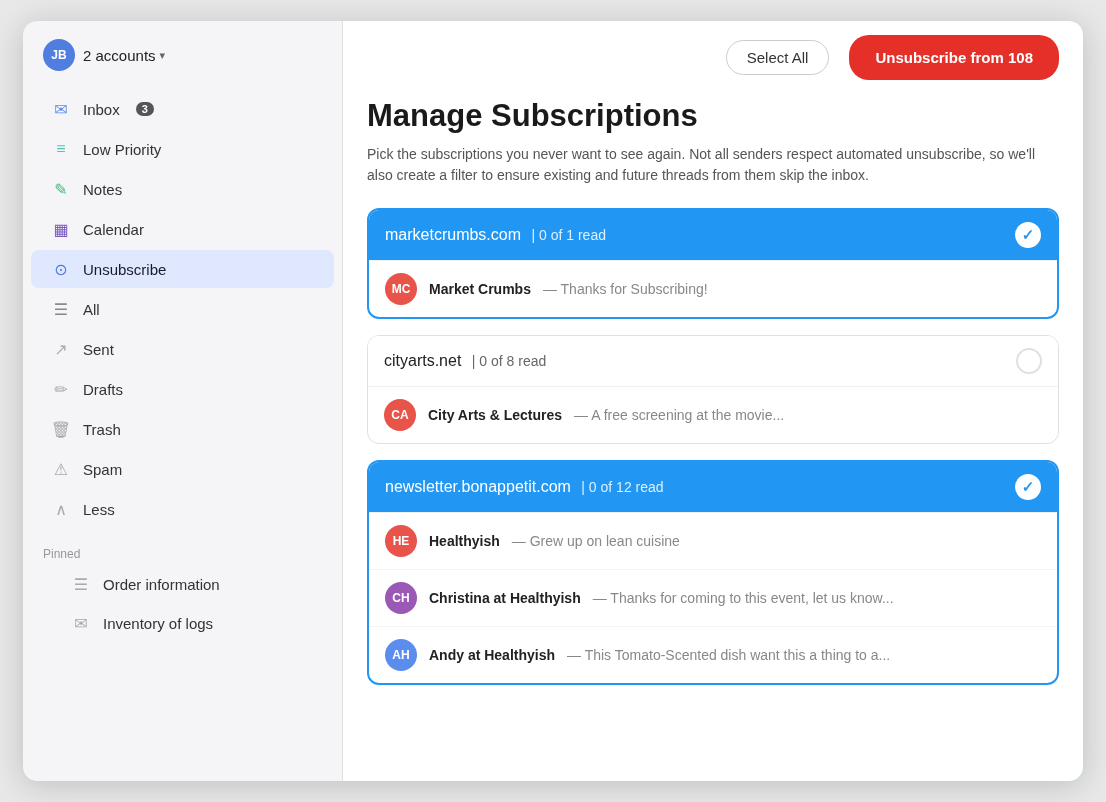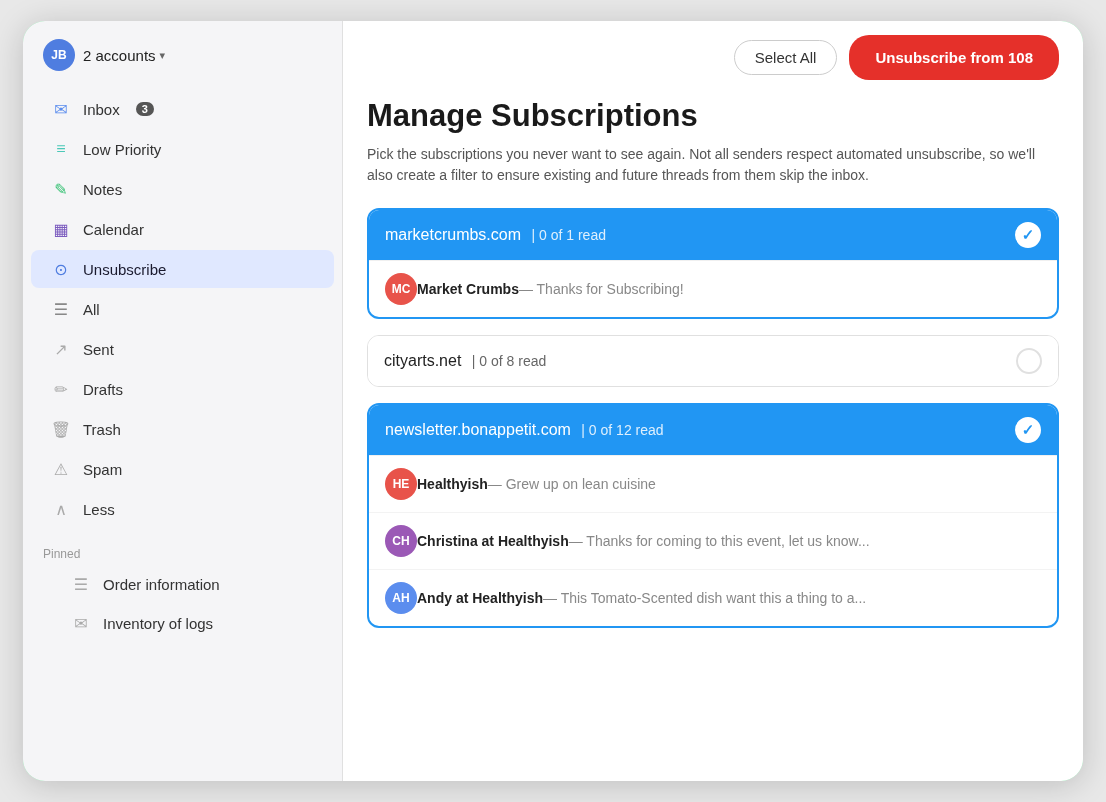--- a/index.html
+++ b/index.html
@@ -8,21 +8,21 @@
       background: #e8e8e8;
       display: flex;
       align-items: center;
       justify-content: center;
       min-height: 100vh;
     }
     .app-window {
       width: 1060px;
       height: 760px;
       background: #86efac;
-      border-radius: 22px;
+      border-radius: 14px;
       box-shadow: 0 4px 32px rgba(0,0,0,0.18);
       display: flex;
       overflow: hidden;
     }
     
     .sidebar {
       width: 320px;
       min-width: 320px;
       background: #f5f5f7;
       border-right: 1px solid #e0e0e0;
@@ -123,21 +123,21 @@
       display: flex;
       flex-direction: column;
       background: #fff;
       overflow: hidden;
     }
     .main-toolbar {
       display: flex;
       align-items: center;
       justify-content: flex-end;
       padding: 14px 24px 10px 24px;
-      gap: 12px;
+      gap: 20px;
       border-bottom: none;
     }
     .btn-select-all {
       background: #fff;
       border: 1.5px solid #ccc;
       border-radius: 20px;
       padding: 8px 20px;
       font-size: 15px;
       font-weight: 500;
       color: #333;
@@ -231,20 +231,21 @@
       color: #2196f3;
       font-size: 15px;
       font-weight: 700;
     }
     .sub-card-body {
       border-top: 1px solid #f0f0f0;
     }
     .email-row {
       display: flex;
       align-items: center;
+      gap: 12px;
       padding: 12px 16px;
       border-bottom: 1px solid #f3f3f3;
     }
     .email-row:last-child { border-bottom: none; }
     .sender-avatar {
       width: 32px;
       height: 32px;
       border-radius: 50%;
       color: #fff;
       font-size: 12px;
@@ -394,20 +395,29 @@
     </div>
   </div>
           <div class="sub-card">
     <div class="sub-card-header">
       <div>
         <span class="sub-card-domain">cityarts.net</span>
         <span class="sub-card-read">| 0 of 8 read</span>
       </div>
       <div class="sub-card-check"></div>
     </div>
+    <div class="sub-card-body">
+
+      <div class="email-row">
+        <div class="sender-avatar" style="background:#e8534a">CA</div>
+        <span class="email-sender">City Arts &amp; Lectures</span>
+        <span class="email-preview">— A free screening at the movie...</span>
+      </div>
+
+    </div>
   </div>
           <div class="sub-card selected">
     <div class="sub-card-header">
       <div>
         <span class="sub-card-domain">newsletter.bonappetit.com</span>
         <span class="sub-card-read">| 0 of 12 read</span>
       </div>
       <div class="sub-card-check">
                 <span class="check-mark">✓</span>
               </div>

